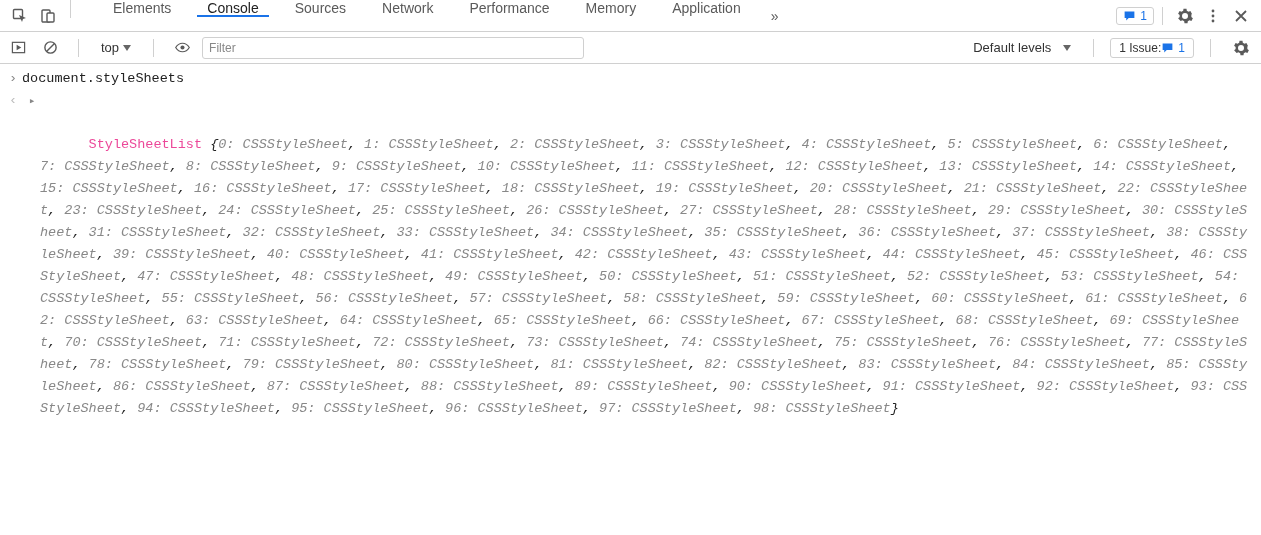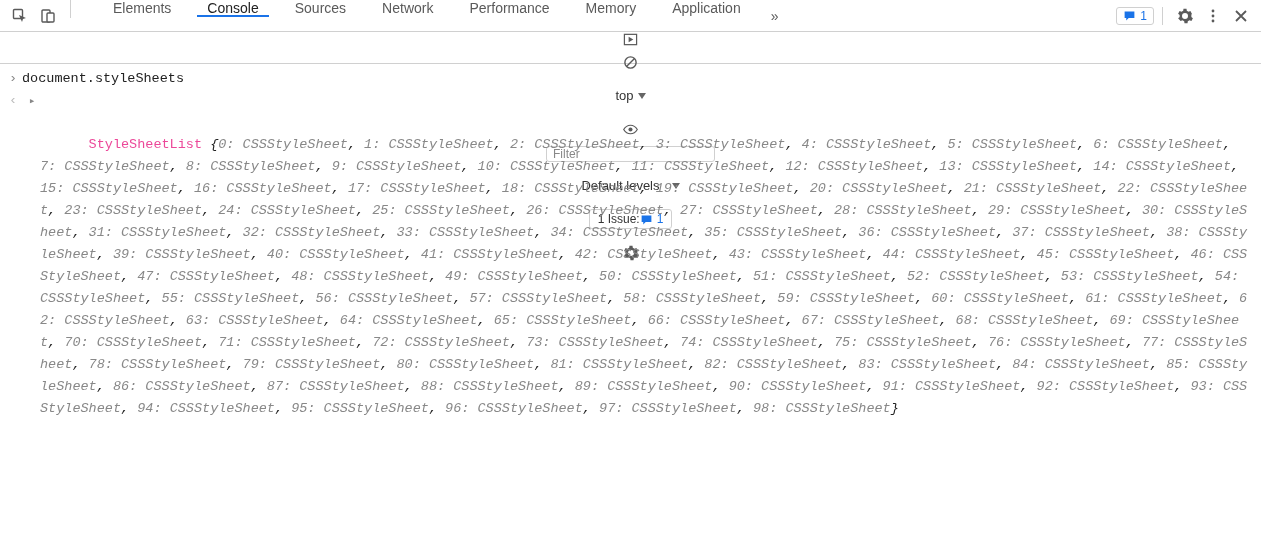--- a/index.html
+++ b/index.html
@@ -84,21 +84,20 @@
   }
 
   
   .toolbar {
     height: 32px;
     border-bottom: 1px solid #d0d0d0;
     display: flex;
     align-items: center;
     padding: 0 6px;
     gap: 8px;
-    flex-direction: column;
   }
   .toolbar .context-select {
     display: flex;
     align-items: center;
     gap: 4px;
     padding: 2px 6px;
     color: #333;
     font-size: 13px;
   }
   .filter-input {

